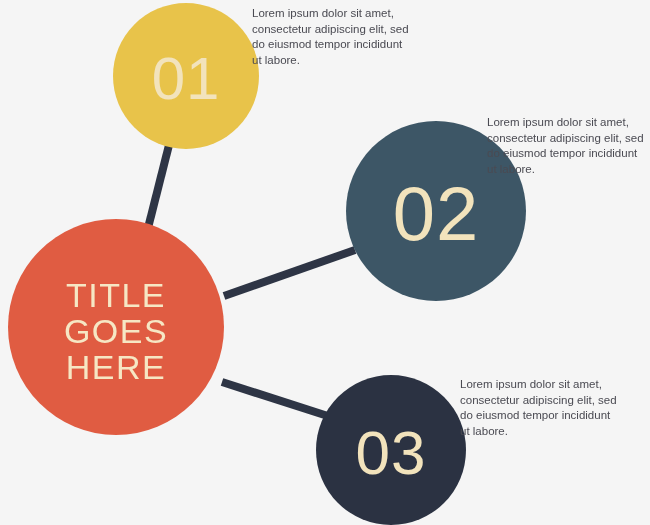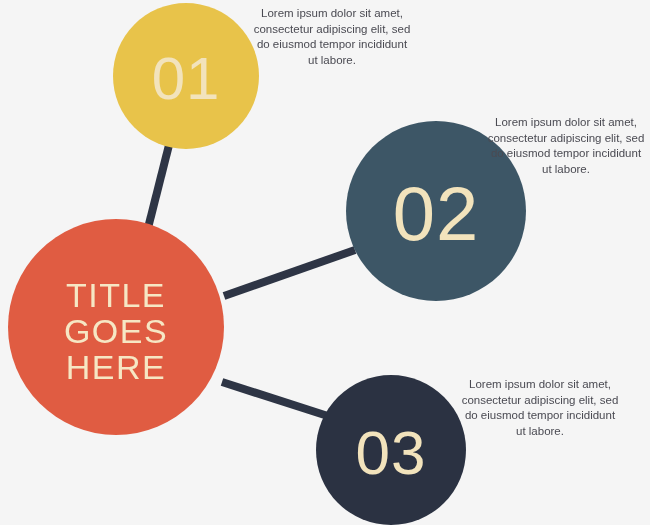--- a/index.html
+++ b/index.html
@@ -39,21 +39,21 @@
     font-weight: 400;
     text-anchor: middle;
     letter-spacing: 1.5px;
   }
   .desc {
     position: absolute;
     font-family: "Liberation Sans", sans-serif;
     font-size: 11.5px;
     line-height: 15.5px;
     color: #4a4a52;
-    text-align: center;
+    text-align: left;
     white-space: pre-line;
   }
   #desc-01 {
     left: 252px;
     top: 6px;
     width: 160px;
   }
   #desc-02 {
     left: 487px;
     top: 115px;

